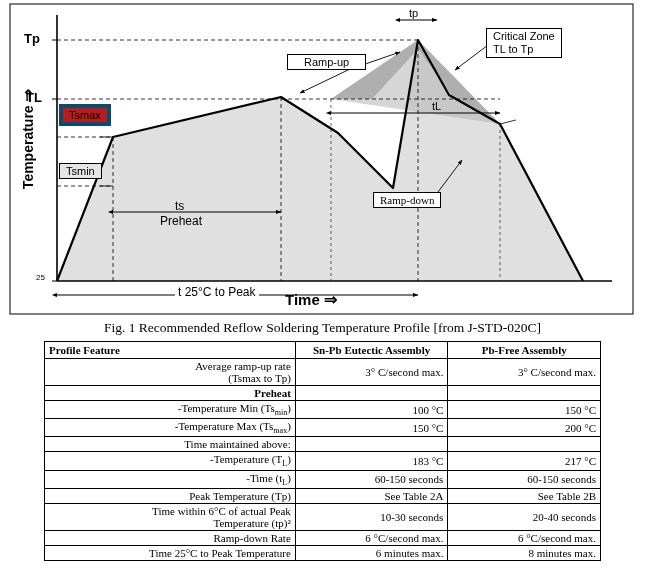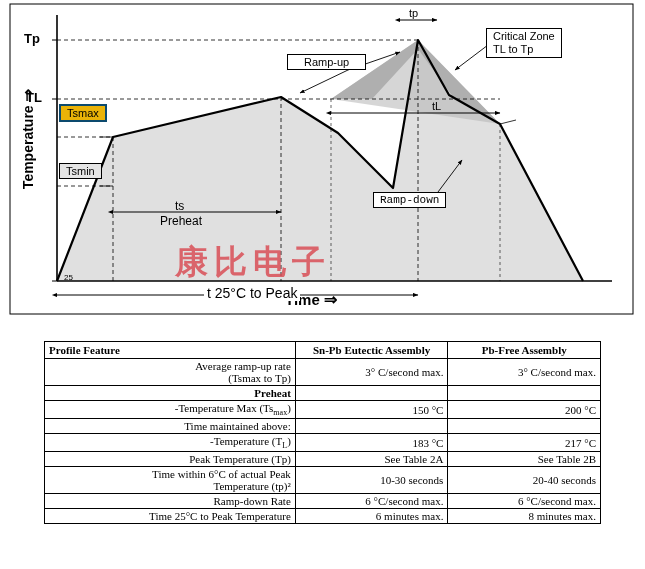--- a/index.html
+++ b/index.html
@@ -160,48 +160,48 @@
       </div>
     </div>
 
     <div style="position:absolute;left:285px;top:290px;font-family:'Liberation Sans',sans-serif;font-weight:bold;font-size:15px;">
       <span>Time</span>
       <span style="font-size:16px;">⇒</span>
     </div>
 
     <div style="position:absolute;left:24px;top:31px;font-family:'Liberation Sans',sans-serif;font-weight:bold;font-size:13px;">Tp</div>
     <div style="position:absolute;left:26px;top:90px;font-family:'Liberation Sans',sans-serif;font-weight:bold;font-size:13px;">TL</div>
-    <div style="position:absolute;left:36px;top:273px;font-family:'Liberation Sans',sans-serif;font-size:8px;margin-left:28px;">25</div>
-
-    <div style="position:absolute;left:59px;top:104px;border:2px solid #0c4a6e;background:#eab308;padding:1px 6px;font-family:'Liberation Sans',sans-serif;font-size:11px;">Tsmax</div>
+    <div style="position:absolute;left:36px;top:273px;font-family:'Liberation Sans',sans-serif;font-size:8px;">25</div>
+
+    <div style="position:absolute;left:59px;top:104px;border:4px solid #0c4a6e;background:#b91c1c;padding:1px 6px;font-family:'Liberation Sans',sans-serif;font-size:11px;">Tsmax</div>
 
     <div style="position:absolute;left:59px;top:163px;border:1px solid #000;background:#e5e5e5;padding:1px 6px;font-family:'Liberation Sans',sans-serif;font-size:11px;">Tsmin</div>
 
     <div style="position:absolute;left:287px;top:54px;border:1px solid #000;background:#fff;padding:1px 16px;font-family:'Liberation Sans',sans-serif;font-size:11px;">Ramp-up</div>
 
-    <div style="position:absolute;left:373px;top:192px;border:1px solid #000;background:#fff;padding:1px 6px;font-family:Liberation Mono, monospace;font-size:11px;">Ramp-down</div>
+    <div style="position:absolute;left:373px;top:192px;border:1px solid #000;background:#fff;padding:1px 6px;font-family:Liberation Serif, serif;font-size:11px;">Ramp-down</div>
 
     <div style="position:absolute;left:486px;top:28px;border:1px solid #000;background:#fff;padding:1px 6px;font-family:'Liberation Sans',sans-serif;font-size:11px;line-height:13px;">
       <div>Critical Zone</div>
       <div>TL to Tp</div>
     </div>
 
     <div style="position:absolute;left:409px;top:7px;font-family:'Liberation Sans',sans-serif;font-size:11px;">tp</div>
 
     <div style="position:absolute;left:432px;top:100px;font-family:'Liberation Sans',sans-serif;font-size:11px;">tL</div>
 
     <div style="position:absolute;left:175px;top:199px;font-family:'Liberation Sans',sans-serif;font-size:12px;">ts</div>
 
     <div style="position:absolute;left:160px;top:214px;font-family:'Liberation Sans',sans-serif;font-size:12px;">Preheat</div>
 
-    <div style="position:absolute;left:175px;top:285px;font-family:'Liberation Sans',sans-serif;font-size:14px;background:#fff;padding:0 3px;margin-left:29px;">t 25°C to Peak</div>
-
-    <div class="watermark">康比电子</div>
+    <div style="position:absolute;left:175px;top:285px;font-family:'Liberation Sans',sans-serif;font-size:12px;background:#fff;padding:0 3px;">t 25°C to Peak</div>
+
   </div>
 
+  <div class="fig-caption">Fig. 1 Recommended Reflow Soldering Temperature Profile [from J-STD-020C]</div>
 
   <table id="profile-table">
     <thead>
       <tr>
         <th class="col-feature first">Profile Feature</th>
         <th class="col-val">Sn-Pb Eutectic Assembly</th>
         <th class="col-val">Pb-Free Assembly</th>
       </tr>
     </thead>
     <tbody>
@@ -214,20 +214,27 @@
         <td class="ctr">3° C/second max.</td>
         <td class="ctr">3° C/second max.</td>
       </tr>
 
       <tr>
         <td class="bold-center">Preheat</td>
         <td class="ctr"></td>
         <td class="ctr"></td>
       </tr>
 
+      <tr>
+        <td class="indent1">
+          <span class="dash">-</span><span>Temperature Min (Ts<sub>min</sub>)</span>
+        </td>
+        <td class="ctr">100 °C</td>
+        <td class="ctr">150 °C</td>
+      </tr>
 
       <tr>
         <td class="indent1">
           <span class="dash">-</span><span>Temperature Max (Ts<sub>max</sub>)</span>
         </td>
         <td class="ctr">150 °C</td>
         <td class="ctr">200 °C</td>
       </tr>
 
 
@@ -238,20 +245,27 @@
       </tr>
 
       <tr>
         <td class="indent1">
           <span class="dash">-</span><span>Temperature (T<sub>L</sub>)</span>
         </td>
         <td class="ctr">183 °C</td>
         <td class="ctr">217 °C</td>
       </tr>
 
+      <tr>
+        <td class="indent1">
+          <span class="dash">-</span><span>Time (t<sub>L</sub>)</span>
+        </td>
+        <td class="ctr">60-150 seconds</td>
+        <td class="ctr">60-150 seconds</td>
+      </tr>
 
       <tr>
         <td>Peak Temperature (Tp)</td>
         <td class="ctr">See Table 2A</td>
         <td class="ctr">See Table 2B</td>
       </tr>
 
       <tr>
         <td>
           <div>Time within 6°C of actual Peak</div>

